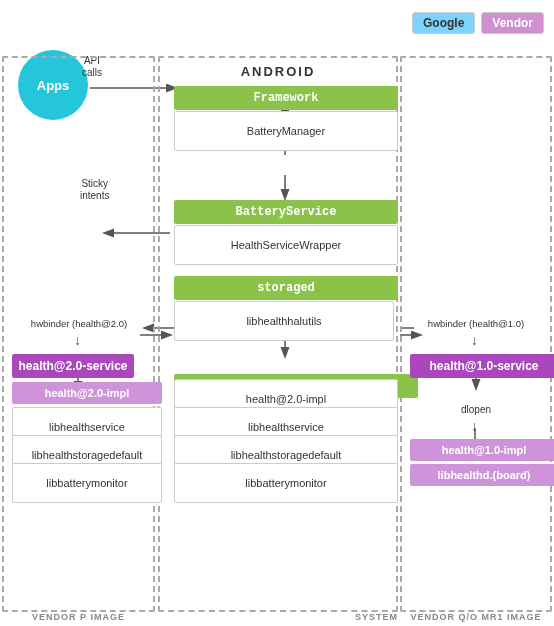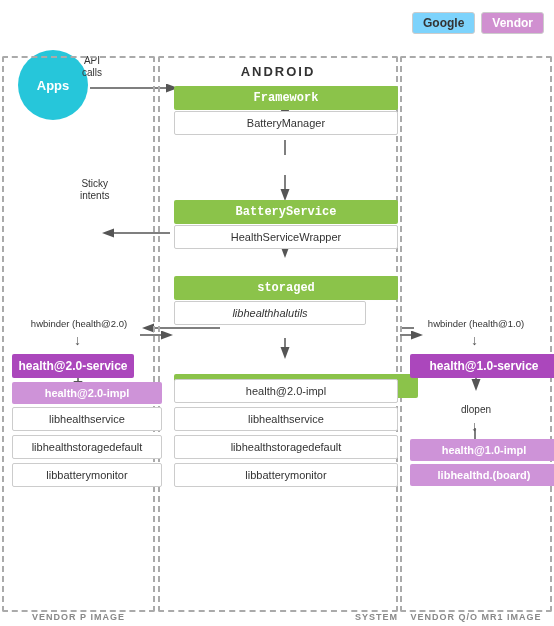--- a/index.html
+++ b/index.html
@@ -54,21 +54,21 @@
       border-radius: 2px;
       font-size: 12px;
       font-family: Liberation Mono, monospace;
     }
 
     
     .white-box {
       background: #fff;
       border: 1px solid #ccc;
       text-align: center;
-      padding: 5px 4px;
+      padding: 13px 4px;
       margin: 4px 8px;
       border-radius: 2px;
       font-size: 11px;
       color: #333;
     }
 
     
     .purple-box {
       background: #ab47bc;
       color: #fff;
@@ -208,21 +208,21 @@
 
   <div style="position:absolute; top:107px; left:166px; width:224px;" class="white-box">BatteryManager</div>
 
 
   <div style="position:absolute; top:196px; left:166px; width:224px;" class="green-box">BatteryService</div>
 
   <div style="position:absolute; top:221px; left:166px; width:224px;" class="white-box">HealthServiceWrapper</div>
 
   <div style="position:absolute; top:272px; left:166px; width:224px;" class="green-box">storaged</div>
 
-  <div style="position:absolute; top:297px; left:166px; width:192px;font-style:italic;" class="white-box">libhealthhalutils</div>
+  <div style="position:absolute; top:297px; left:166px; width:220px;" class="white-box">libhealthhalutils</div>
 
   <div style="position:absolute; top:370px; left:166px; width:244px;" class="green-box">healthd</div>
 
   <div style="position:absolute; top:375px; left:166px; width:224px;" class="white-box">health@2.0-impl</div>
 
   <div style="position:absolute; top:403px; left:166px; width:224px;" class="white-box">libhealthservice</div>
 
   <div style="position:absolute; top:431px; left:166px; width:224px;" class="white-box">libhealthstoragedefault</div>
 
   <div style="position:absolute; top:459px; left:166px; width:224px;" class="white-box">libbatterymonitor</div>

